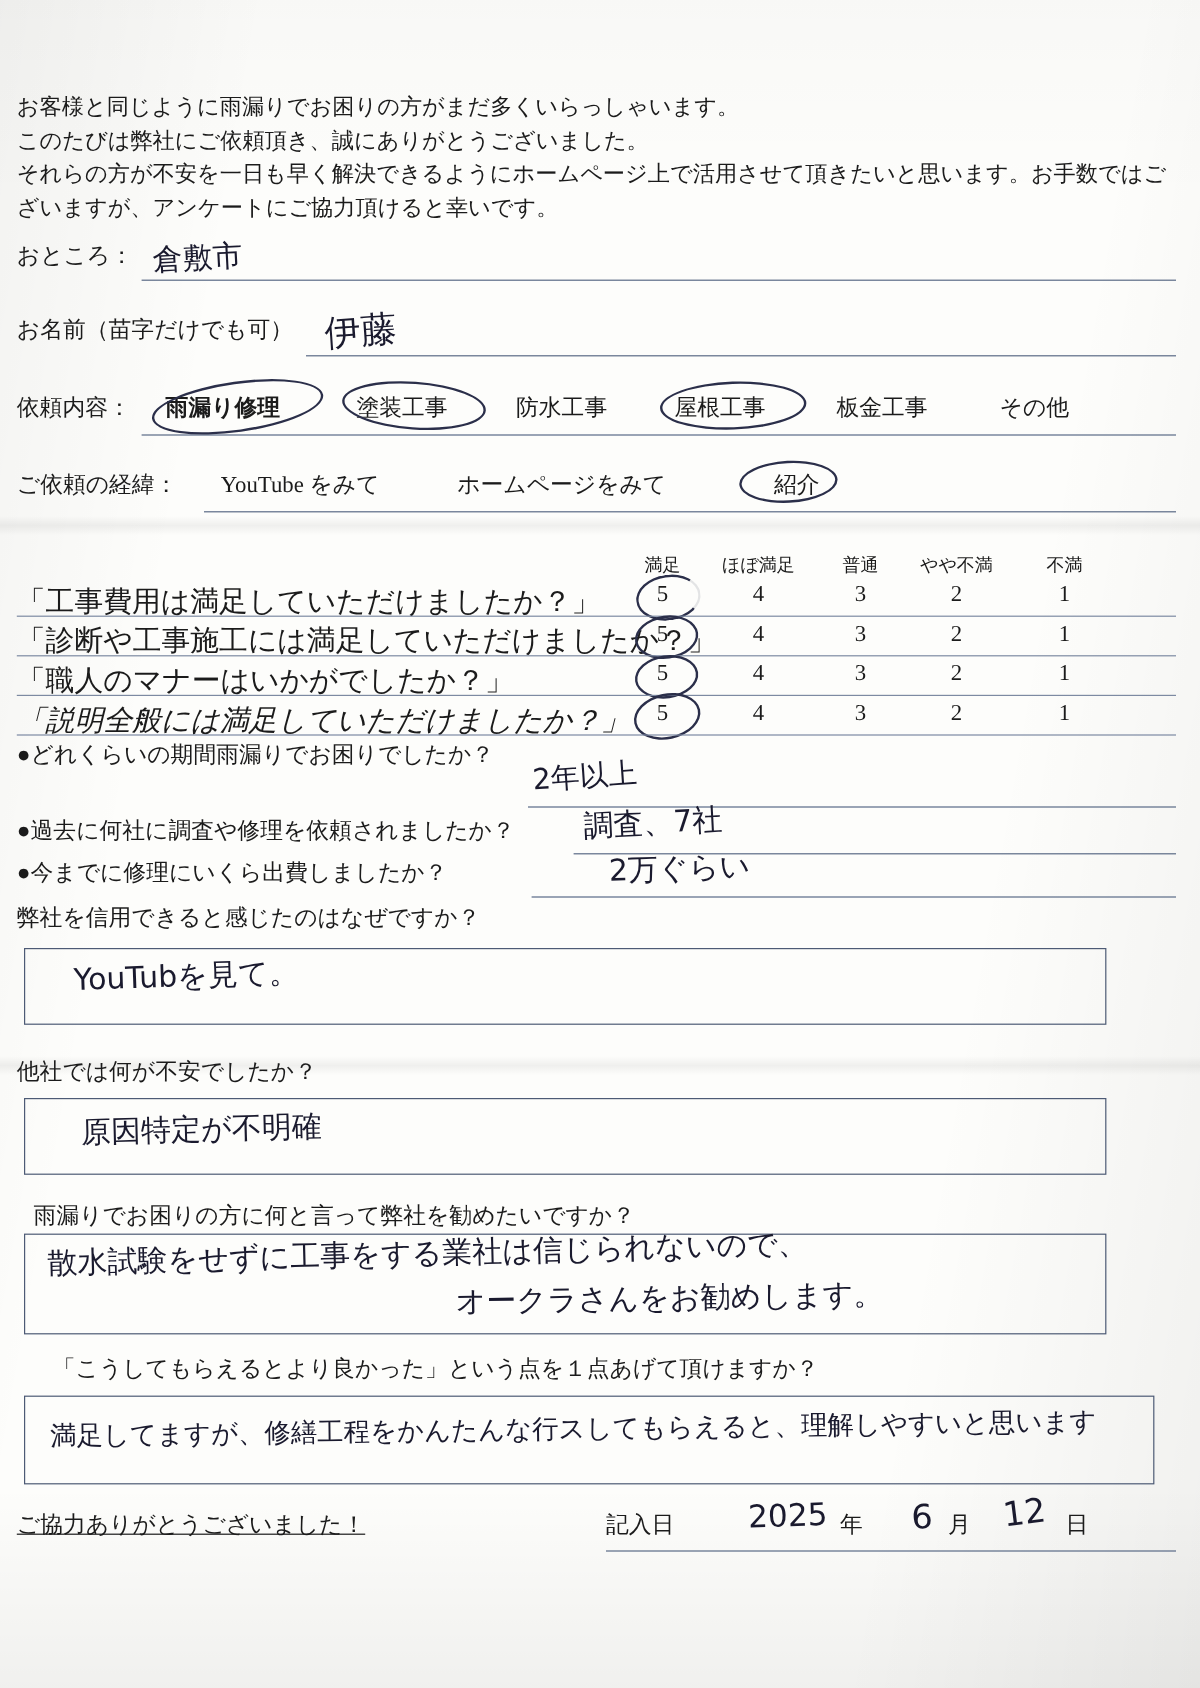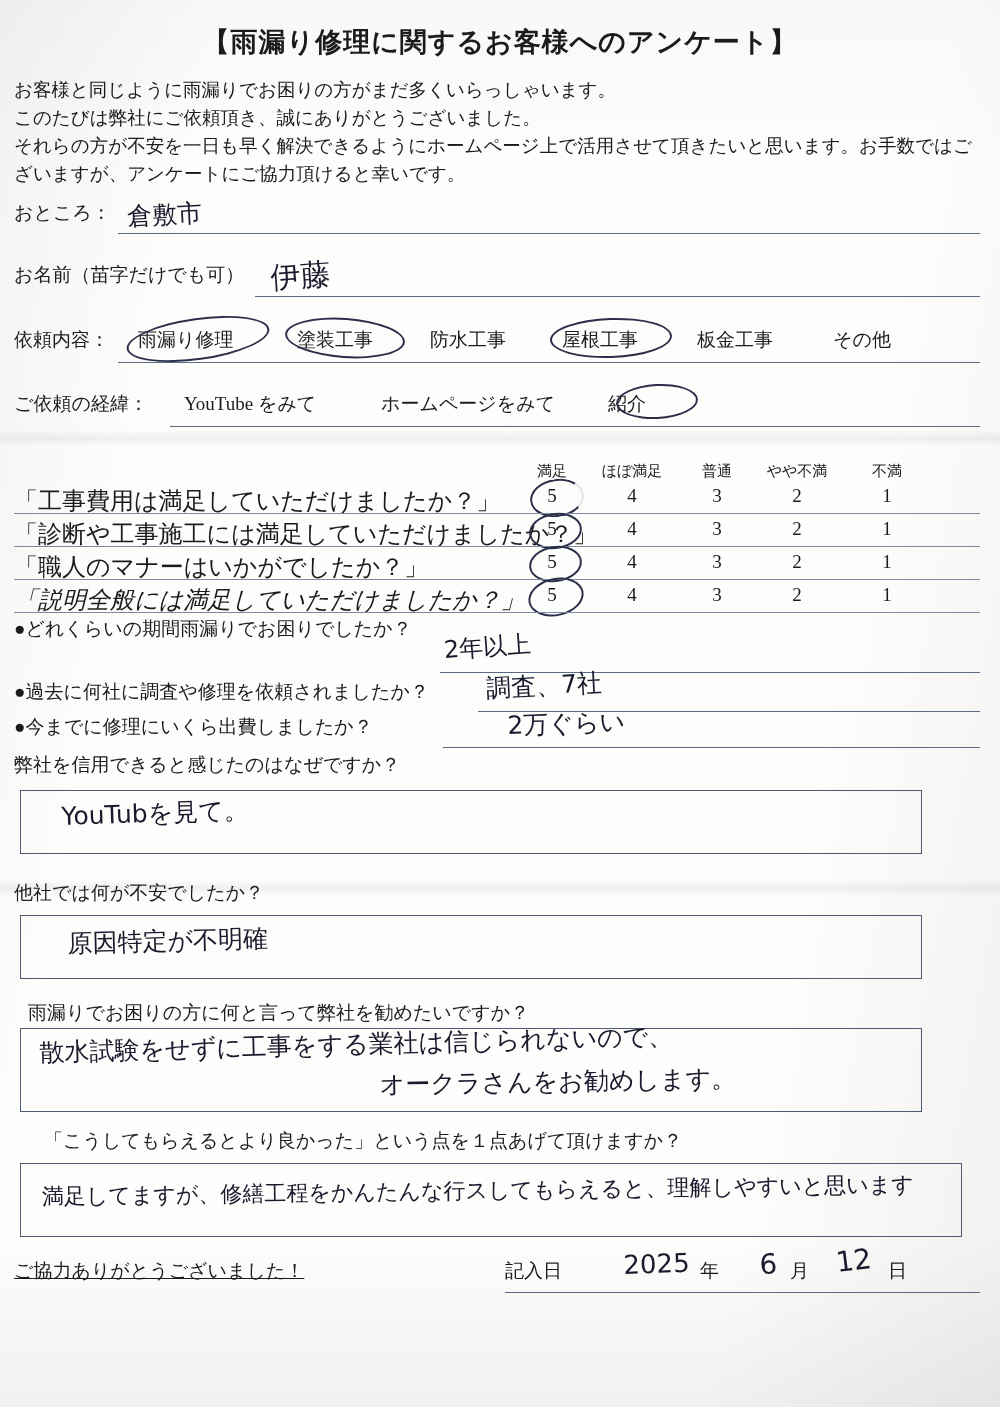--- a/index.html
+++ b/index.html
@@ -128,60 +128,59 @@
 </style>
 </head>
 <body>
 
 <div id="sheet">
 
   <div id="paper-tint"></div>
   <div class="fold" style="top:430px;"></div>
   <div class="fold" style="top:880px;"></div>
 
-  <div class="title">【雨漏り修理に関するお客様へのアンケート】</div>
 
   <div class="intro">
     <div>お客様と同じように雨漏りでお困りの方がまだ多くいらっしゃいます。</div>
     <div>このたびは弊社にご依頼頂き、誠にありがとうございました。</div>
     <div>それらの方が不安を一日も早く解決できるようにホームページ上で活用させて頂きたいと思います。お手数ではご</div>
     <div>ざいますが、アンケートにご協力頂けると幸いです。</div>
   </div>
 
   <div class="label" style="left:14px; top:200px;">おところ：</div>
   <div class="ruleline" style="left:118px; top:233px; width:862px;"></div>
   <div class="hand" style="left:128px; top:200px; font-size:25px; transform:rotate(-3deg);">倉敷市</div>
 
   <div class="label" style="left:14px; top:262px;">お名前（苗字だけでも可）</div>
   <div class="ruleline" style="left:255px; top:296px; width:725px;"></div>
   <div class="hand" style="left:272px; top:258px; font-size:30px; transform:rotate(-4deg);">伊藤</div>
 
   <div class="label" style="left:14px; top:327px;">依頼内容：</div>
   <div class="ruleline" style="left:118px; top:362px; width:862px;"></div>
 
-  <div class="label" style="left:138px; top:327px;">雨漏り修理</div>
+  <div class="label" style="left:138px; top:327px;font-weight:bold;">雨漏り修理</div>
   <div class="circle" style="left:126px; top:318px; width:140px; height:38px;"></div>
 
   <div class="label" style="left:297px; top:327px;">塗装工事</div>
   <div class="circle" style="left:285px; top:318px; width:116px; height:36px; transform:rotate(4deg);"></div>
 
   <div class="label" style="left:430px; top:327px;">防水工事</div>
 
   <div class="label" style="left:562px; top:327px;">屋根工事</div>
   <div class="circle" style="left:550px; top:318px; width:118px; height:36px; transform:rotate(-2deg);"></div>
 
   <div class="label" style="left:697px; top:327px;">板金工事</div>
   <div class="label" style="left:833px; top:327px;">その他</div>
 
   <div class="label" style="left:14px; top:391px;">ご依頼の経緯：</div>
   <div class="ruleline" style="left:170px; top:426px; width:810px;"></div>
 
   <div class="label" style="left:184px; top:391px;">YouTube をみて</div>
   <div class="label" style="left:381px; top:391px;">ホームページをみて</div>
-  <div class="label" style="left:608px; top:391px;">紹介</div>
+  <div class="label" style="left:645px; top:391px;">紹介</div>
   <div class="circle" style="left:616px; top:384px; width:78px; height:31px; transform:rotate(-3deg);"></div>
 
   <div class="rate-head" style="left:512px; top:462px;">満足</div>
   <div class="rate-head" style="left:592px; top:462px;">ほぼ満足</div>
   <div class="rate-head" style="left:677px; top:462px;">普通</div>
   <div class="rate-head" style="left:757px; top:462px;">やや不満</div>
   <div class="rate-head" style="left:847px; top:462px;">不満</div>
 
   <div class="rate-q" style="left:14px; top:485px;">「工事費用は満足していただけましたか？」</div>
   <div class="rate-num" style="left:537px; top:485px;">5</div>

